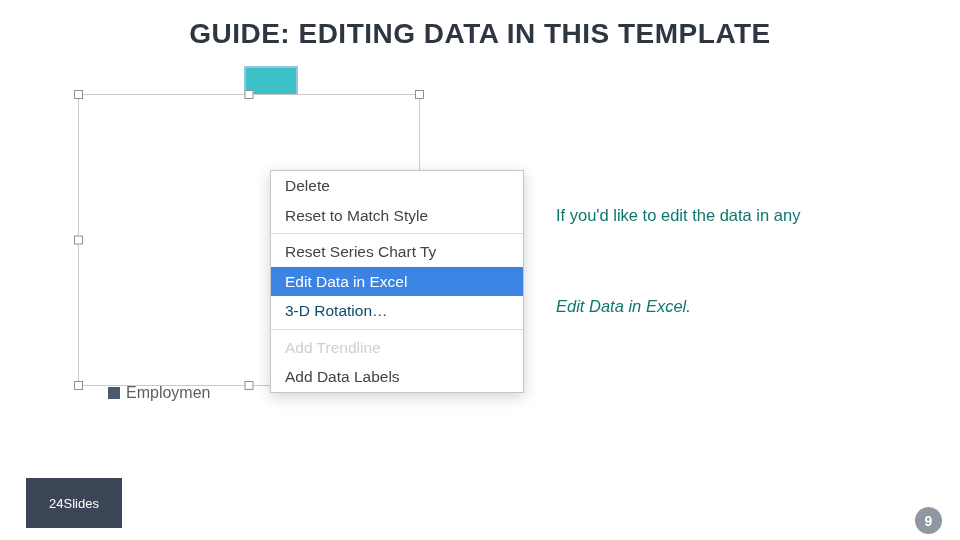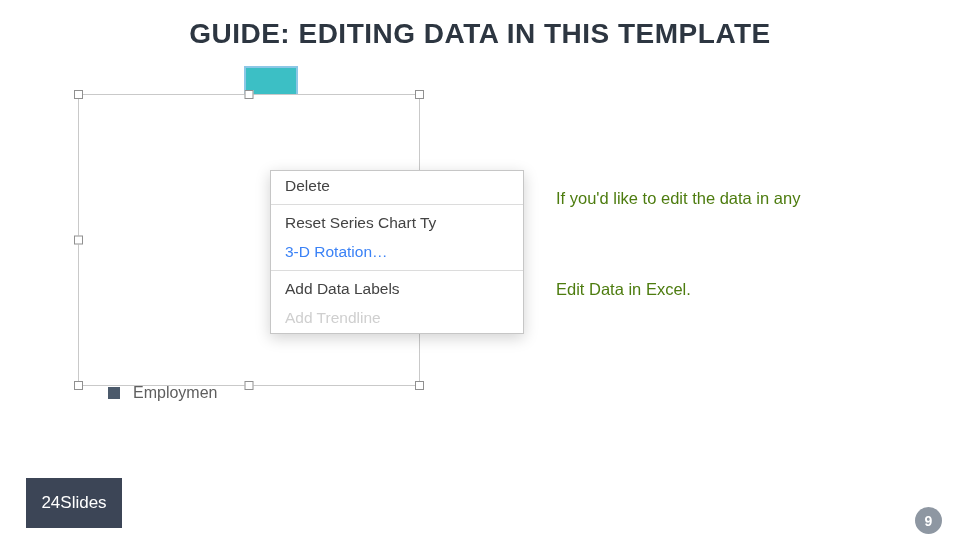--- a/index.html
+++ b/index.html
@@ -22,34 +22,34 @@
   .bars { position: absolute; left: 30px; bottom: 58px; height: 300px; width: 280px; }
   .bar { position: absolute; bottom: 0; background: #3cbfc5; width: 54px; border: 2px solid #8cc7e6; }
   .bar1 { left: 10px;  height: 232px; }
   .bar2 { left: 74px;  height: 166px; }
   .bar3 { left: 136px; height: 300px; }
   .bar4 { left: 216px; height: 160px; }
   .sel-dot { position: absolute; width: 9px; height: 9px; border: 1.5px solid #4aa3dd; border-radius: 50%; background: #fff; }
   .bar .tl{ top:-5px; left:-5px; } .bar .tr{ top:-5px; right:-5px; }
   .bar .bl{ bottom:-5px; left:-5px; } .bar .br{ bottom:-5px; right:-5px; }
   .bar .bc{ bottom:-6px; left:50%; transform:translateX(-50%); }
-  .legend { position: absolute; left: 30px; bottom: 22px; font-size: 16px; color: #5e5e5e; display: flex; align-items: center; gap: 13px; }
+  .legend { position: absolute; left: 30px; bottom: 22px; font-size: 16px; color: #5e5e5e; display: flex; align-items: center; gap: 6px; }
   .legend .sw { width: 12px; height: 12px; background: #4b5a6b; display: inline-block; }
 
   .context-menu { position: absolute; top: 170px; left: 270px; width: 254px; background: #fff; border: 1px solid #c6c6c6; box-shadow: 0 4px 14px rgba(0,0,0,0.18); font-size: 15.5px; color: #434343; line-height: 1.0; }
   .cm-item { padding: 7px 14px 7px 14px; white-space: nowrap; }
-  .cm-item.disabled { color: #3b82f6; }
+  .cm-item.disabled { color: #0c4a6e; }
   .cm-item.selected { background: #3b84e3; color: #fff; }
   .cm-sep { height: 1px; background: #dcdcdc; margin: 3px 0; }
   .cm-fade { color: #cfcfcf; }
 
-  .body-text { position: absolute; top: 187px; left: 556px; width: 300px; font-size: 16.5px; line-height: 1.38; color: #4d7c0f; }
-  .body-text .ital { }
+  .body-text { position: absolute; top: 204px; left: 556px; width: 300px; font-size: 16.5px; line-height: 1.38; color: #0f766e; }
+  .body-text .ital { font-style: italic; }
 
-  .footer-logo { position: absolute; bottom: 12px; left: 26px; width: 96px; height: 50px; background: #3c4556; color: #fff; display: flex; align-items: center; justify-content: center; font-size: 17px; font-family: Arial, sans-serif; }
+  .footer-logo { position: absolute; bottom: 12px; left: 26px; width: 96px; height: 50px; background: #3c4556; color: #fff; display: flex; align-items: center; justify-content: center; font-size: 13px; font-family: Arial, sans-serif; }
 
   .page-num { position: absolute; right: 18px; bottom: 6px; width: 27px; height: 27px; border-radius: 50%; background: #8e97a2; color: #fff; display: flex; align-items: center; justify-content: center; font-size: 14px; font-weight: 600; }
 </style>
 </head>
 <body>
 
 <div class="slide">
 
   <div class="title">GUIDE: EDITING DATA IN THIS TEMPLATE</div>
 
@@ -89,26 +89,28 @@
         <span class="chart-handle chf-sw"></span>
     </div>
     <div class="legend">
       <span class="sw"></span>
       <span>Employmen</span>
     </div>
   </div>
 
   <div class="context-menu">
     <div class="cm-item">Delete</div>
+    <div class="cm-item">Reset to Match Style</div>
     <div class="cm-sep"></div>
     <div class="cm-item">Reset Series Chart Ty</div>
+    <div class="cm-item selected">Edit Data in Excel</div>
     <div class="cm-item disabled">3-D Rotation…</div>
     <div class="cm-sep"></div>
+    <div class="cm-item cm-fade">Add Trendline</div>
     <div class="cm-item">Add Data Labels</div>
-    <div class="cm-item cm-fade">Add Trendline</div>
   </div>
 
   <div class="body-text">
     <span>If you'd like to edit the data in any</span><br>
     <br>
     <br>
     <br>
     <span class="ital">Edit Data in Excel.</span>
   </div>
 

